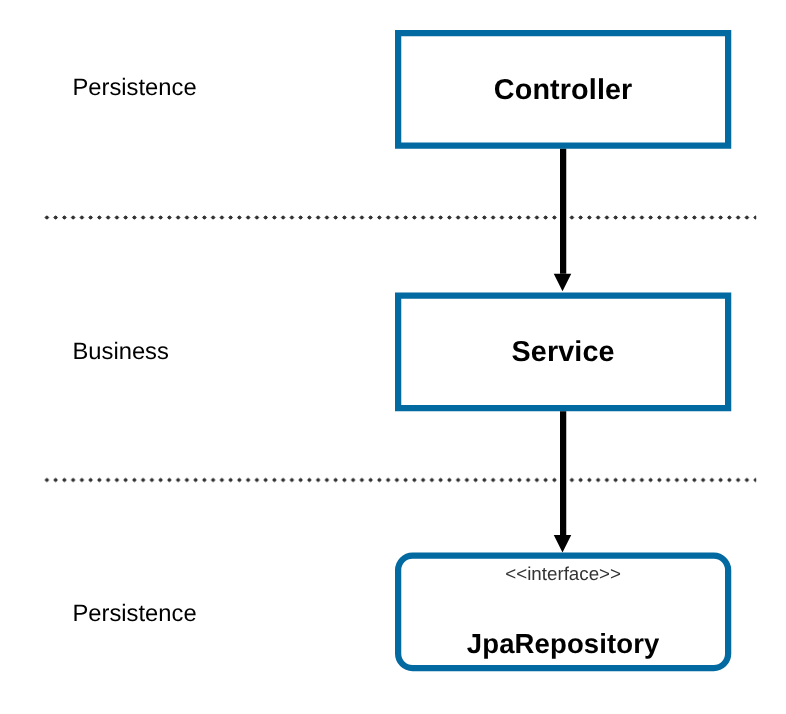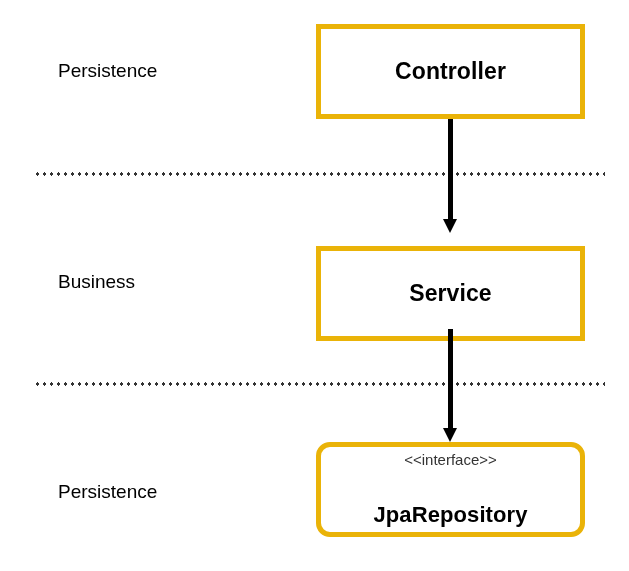--- a/index.html
+++ b/index.html
@@ -34,29 +34,29 @@
   .layer-label.l1 { top: 272px; }
   .layer-label.l2 { top: 482px; }
 
   
   .node-box {
     position: absolute;
     left: 316px;
     width: 269px;
     height: 95px;
     box-sizing: border-box;
-    border: 5px solid #eab308;
+    border: 5px solid #0369a1;
     background: #ffffff;
     display: flex;
     flex-direction: column;
     align-items: center;
     justify-content: center;
   }
   .node-box.b0 { top: 24px; }
-  .node-box.b1 { top: 246px; }
+  .node-box.b1 { top: 234px; }
   .node-box.b2 { top: 442px; border-radius: 14px; }
 
   .node-title {
     font-size: 23px;
     font-weight: 700;
     color: #000000;
     letter-spacing: 0.1px;
     line-height: 1.1;
     text-align: center;
   }

